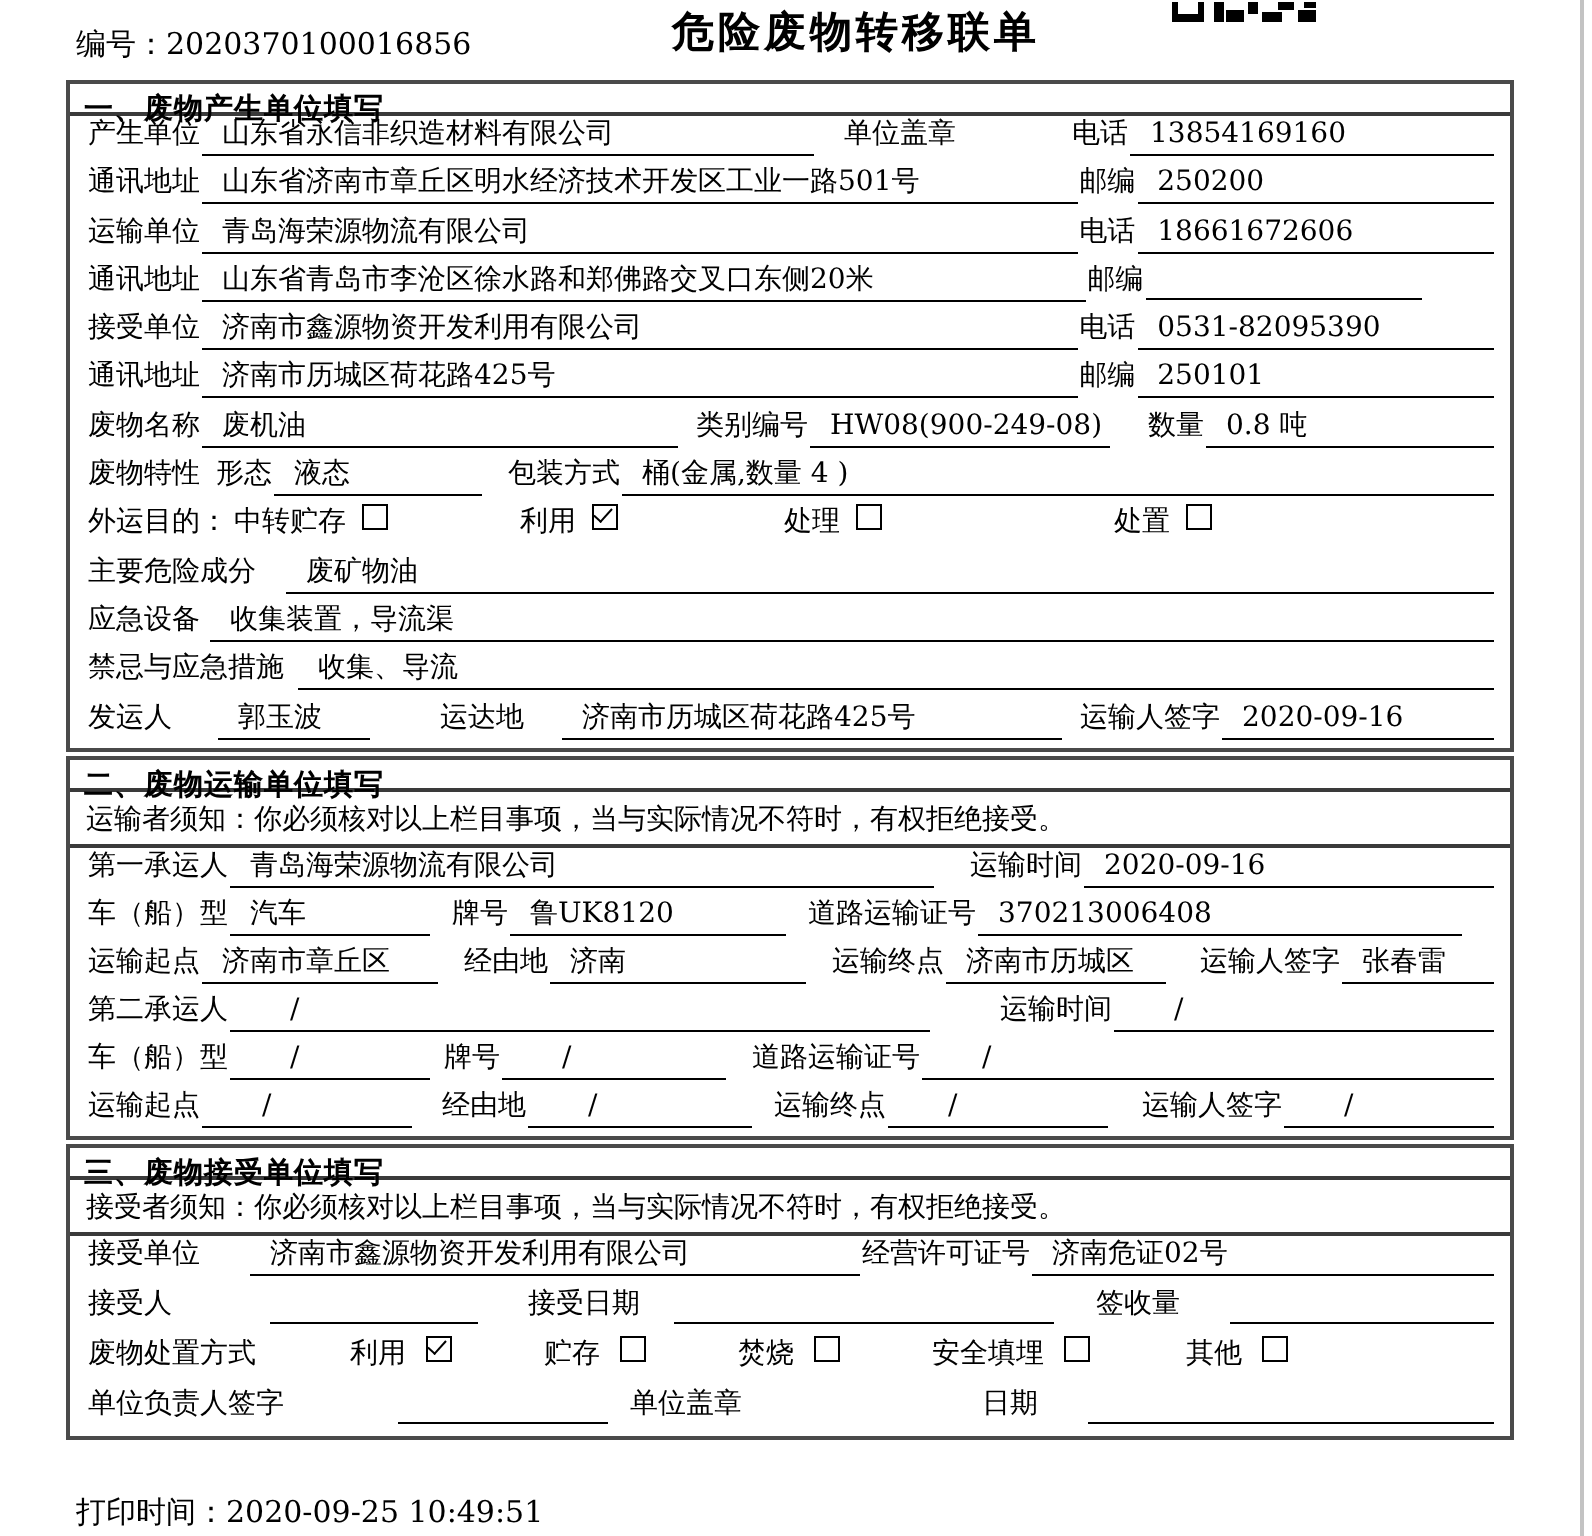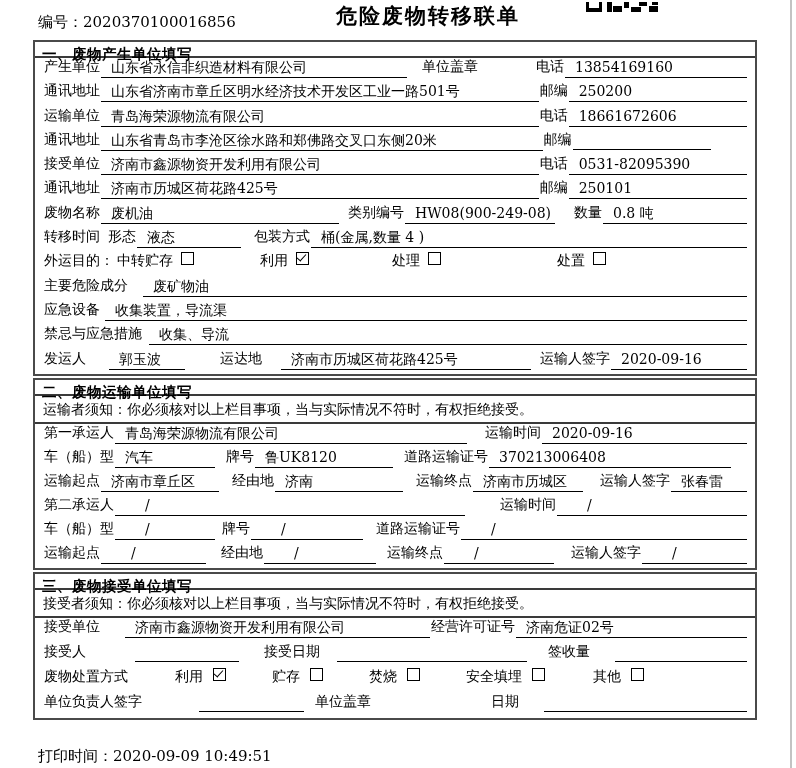--- a/index.html
+++ b/index.html
@@ -110,21 +110,21 @@
     <div class="r">
       <span class="lbl">废物名称</span>
       <span class="fld" style="width:238px">废机油</span>
       <span class="lbl" style="margin-left:8px">类别编号</span>
       <span class="fld" style="width:150px">HW08(900-249-08)</span>
       <span class="lbl" style="margin-left:18px">数量</span>
       <span class="fld grow">0.8 吨</span>
     </div>
 
     <div class="r">
-      <span class="lbl">转移时间</span>
+      <span class="lbl">废物特性</span>
       <span class="lbl" style="margin-left:6px">形态</span>
       <span class="fld" style="width:104px">液态</span>
       <span class="lbl" style="margin-left:12px">包装方式</span>
       <span class="fld grow">桶(金属,数量 4 )</span>
     </div>
 
     <div class="r">
       <span class="lbl">外运目的：</span>
       <span class="opt" style="margin-left:2px">中转贮存</span>
       <span class="cb"></span>
@@ -257,13 +257,13 @@
     <div class="r">
       <span class="lbl">单位负责人签字</span>
       <span class="fld" style="margin-left:56px;width:105px"></span>
       <span class="lbl" style="margin-left:10px">单位盖章</span>
       <span class="lbl" style="margin-left:118px">日期</span>
       <span class="fld grow" style="margin-left:24px"></span>
     </div>
   </div>
 </div>
 
-<div class="print-line"><span>打印时间：</span><span>2020-09-09 10:49:51</span></div>
+<div class="print-line"><span>打印时间：</span><span>2020-09-25 10:49:51</span></div>
 
 </body></html>

